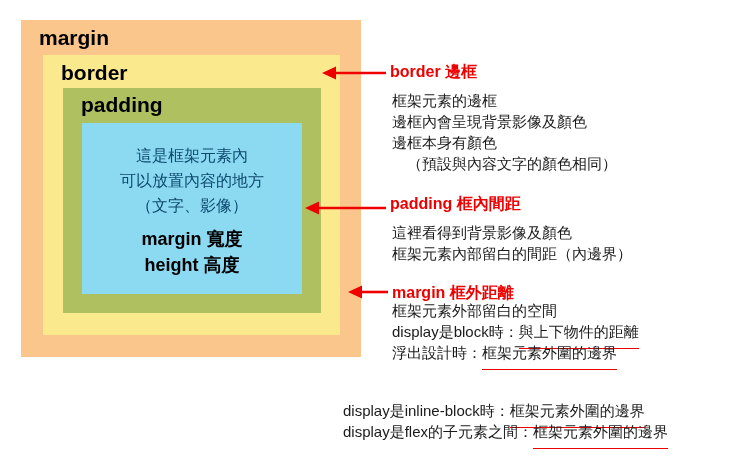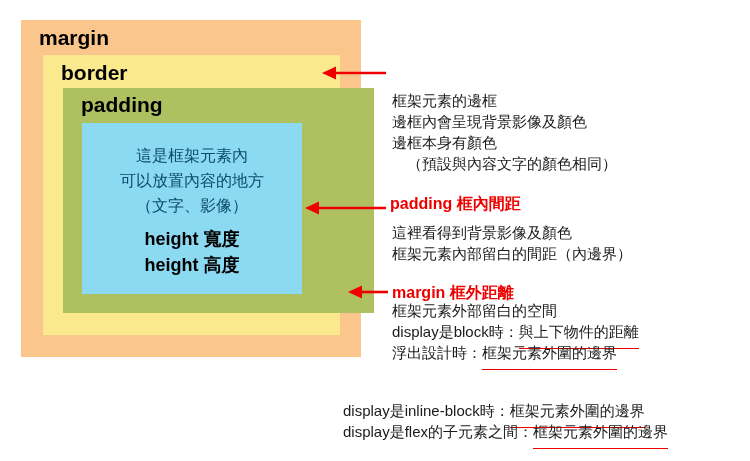--- a/index.html
+++ b/index.html
@@ -35,21 +35,21 @@
     top: 35px;
     width: 297px;
     height: 280px;
     background: #fae98d;
     box-sizing: border-box;
   }
   .box-padding {
     position: absolute;
     left: 20px;
     top: 33px;
-    width: 311px;
+    width: 258px;
     height: 225px;
     background: #aec05f;
     box-sizing: border-box;
   }
   .box-content {
     position: absolute;
     left: 19px;
     top: 35px;
     width: 220px;
     height: 171px;
@@ -132,21 +132,21 @@
       <div class="box-padding">
         <span class="box-label label-padding">padding</span>
 
         <div class="box-content">
           <div class="content-text">
             <div>這是框架元素內</div>
             <div>可以放置內容的地方</div>
             <div>（文字、影像）</div>
           </div>
           <div class="content-text-bold">
-            <div>height 寬度</div>
+            <div>margin 寬度</div>
             <div>height 高度</div>
           </div>
         </div>
       </div>
     </div>
   </div>
 
   <svg class="arrow" style="left:318px; top:64px; width:70px; height:18px;" viewBox="0 0 70 18">
     <line x1="68" y1="9" x2="16" y2="9" stroke="#ee0000" stroke-width="2.6"></line>
     <polygon points="4,9 18,2.5 18,15.5" fill="#ee0000"></polygon>
@@ -155,20 +155,21 @@
   <svg class="arrow" style="left:301px; top:199px; width:87px; height:18px;" viewBox="0 0 87 18">
     <line x1="85" y1="9" x2="16" y2="9" stroke="#ee0000" stroke-width="2.6"></line>
     <polygon points="4,9 18,2.5 18,15.5" fill="#ee0000"></polygon>
   </svg>
 
   <svg class="arrow" style="left:344px; top:283px; width:46px; height:18px;" viewBox="0 0 46 18">
     <line x1="44" y1="9" x2="16" y2="9" stroke="#ee0000" stroke-width="2.6"></line>
     <polygon points="4,9 18,2.5 18,15.5" fill="#ee0000"></polygon>
   </svg>
 
+  <div class="ann-heading" style="left:390px; top:62px;">border 邊框</div>
   <div class="ann-body" style="left:392px; top:90px;">
     <div>框架元素的邊框</div>
     <div>邊框內會呈現背景影像及顏色</div>
     <div>邊框本身有顏色</div>
     <div>　（預設與內容文字的顏色相同）</div>
   </div>
 
   <div class="ann-heading" style="left:390px; top:194px;">padding 框內間距</div>
   <div class="ann-body" style="left:392px; top:222px;">
     <div>這裡看得到背景影像及顏色</div>

